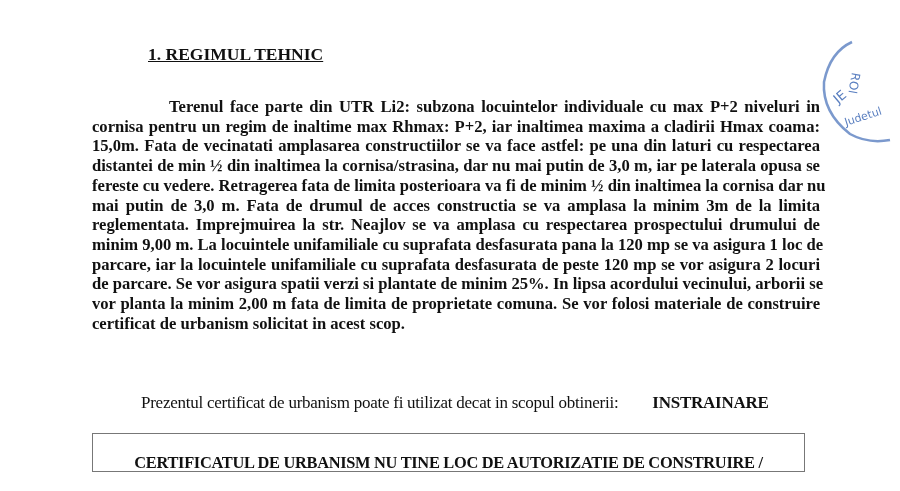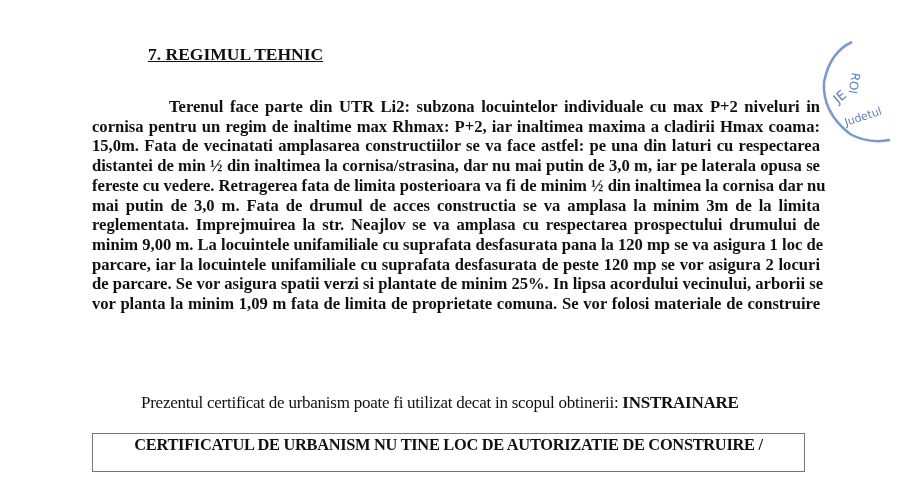--- a/index.html
+++ b/index.html
@@ -19,49 +19,50 @@
     text-align: justify;
   }
   .para .line { display: block; text-align: justify; text-align-last: justify; white-space: nowrap; }
   .para .line.first { padding-left: 77px; margin-top: 8px; }
   .para .line.last { text-align-last: left; }
   .usage {
     position: absolute; left: 141px; top: 393px;
     font-size: 17px; white-space: nowrap;
     letter-spacing: -0.25px;
   }
-  .usage .purpose { font-weight: bold; }
+  .usage .purpose { font-weight: bold; margin-left: 30px; }
   .notice-box {
     position: absolute; left: 92px; top: 433px; width: 713px; height: 39px;
     border: 1.5px solid #777; box-sizing: border-box;
     font-weight: bold; font-size: 16.4px; line-height: 18px;
-    text-align: center; padding-top: 2px; letter-spacing: -0.3px;
+    text-align: center; padding-top: 20px; letter-spacing: -0.3px;
   }
   .stamp {
     position: absolute; left: 810px; top: 22px; width: 120px; height: 130px;
     pointer-events: none;
   }
 </style>
 </head>
 <body>
 
-<div class="heading">7. REGIMUL TEHNIC</div>
+<div class="heading">1. REGIMUL TEHNIC</div>
 
 <div class="para">
   <span class="line first">Terenul face parte din UTR Li2: subzona locuintelor individuale cu max P+2 niveluri in</span>
   <span class="line">cornisa pentru un regim de inaltime max Rhmax: P+2, iar inaltimea maxima a cladirii Hmax coama:</span>
   <span class="line">15,0m.  Fata de vecinatati  amplasarea constructiilor se va face astfel:  pe una din laturi cu respectarea</span>
   <span class="line">distantei de min ½ din inaltimea la cornisa/strasina, dar nu mai putin de 3,0 m, iar pe laterala opusa se</span>
   <span class="line">fereste cu vedere. Retragerea fata de limita posterioara va fi de minim ½ din inaltimea la cornisa dar nu</span>
   <span class="line">mai putin de 3,0 m. Fata de drumul de acces constructia se va amplasa la minim 3m de la limita</span>
   <span class="line">reglementata. Imprejmuirea la str. Neajlov se va amplasa cu respectarea prospectului drumului de</span>
   <span class="line">minim 9,00 m.  La locuintele unifamiliale cu suprafata desfasurata pana la 120 mp se va asigura 1 loc de</span>
   <span class="line">parcare, iar la locuintele unifamiliale cu suprafata desfasurata de peste 120 mp se vor asigura 2 locuri</span>
   <span class="line">de parcare. Se vor asigura spatii verzi si plantate de minim 25%. In lipsa acordului vecinului, arborii se</span>
-  <span class="line">vor planta la minim 1,09 m fata de limita de proprietate comuna. Se vor folosi materiale de construire</span>
+  <span class="line">vor planta la minim 2,00 m fata de limita de proprietate comuna. Se vor folosi materiale de construire</span>
+  <span class="line last">certificat de urbanism solicitat in acest scop.</span>
 </div>
 
 <div class="usage"><span>Prezentul certificat de urbanism poate fi utilizat  decat in scopul obtinerii: </span><span class="purpose">INSTRAINARE</span></div>
 
 <div class="notice-box">
   <div>CERTIFICATUL DE URBANISM NU TINE LOC DE AUTORIZATIE DE CONSTRUIRE /</div>
 </div>
 
 <svg class="stamp" viewBox="0 0 120 130" xmlns="http://www.w3.org/2000/svg">
   <path d="M42 20 Q20 30 14 60 Q12 90 40 112 Q58 122 80 118" fill="none" stroke="#5a7fc0" stroke-width="2.5" opacity="0.8"></path>

